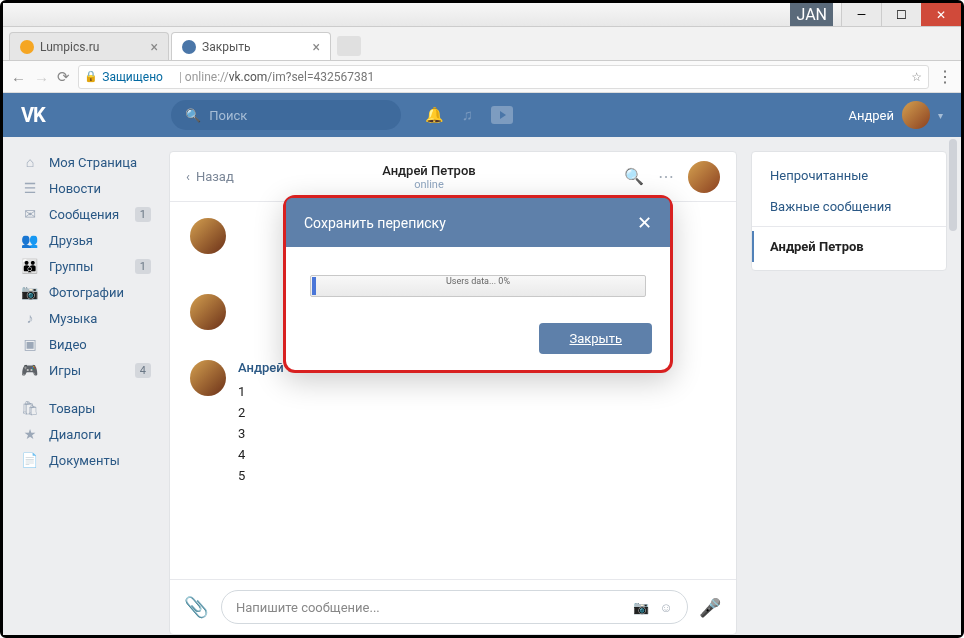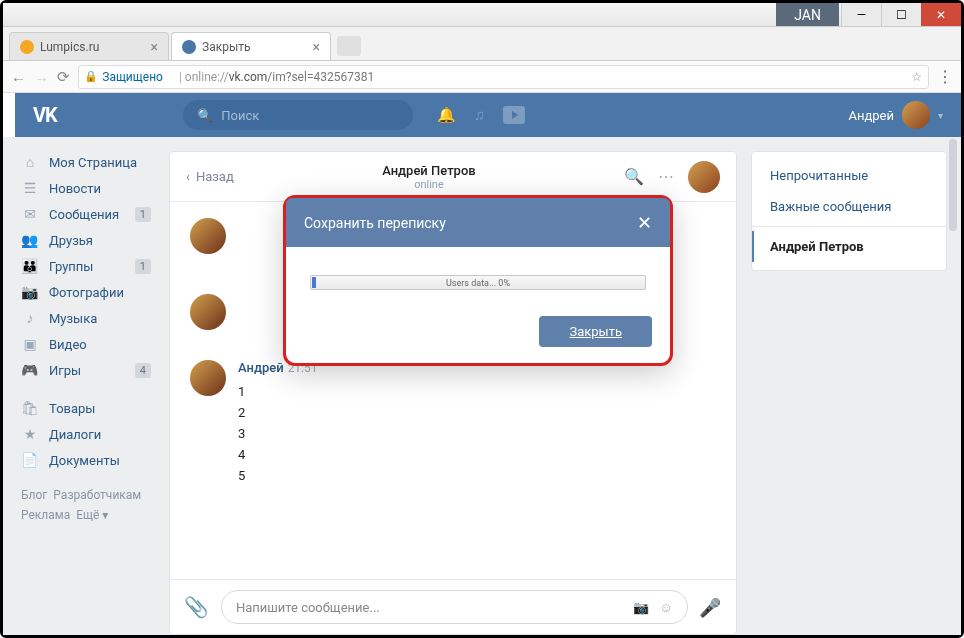--- a/index.html
+++ b/index.html
@@ -4,21 +4,21 @@
 <style>
 * { margin: 0; padding: 0; box-sizing: border-box; font-family: -apple-system, BlinkMacSystemFont, "Segoe UI", Roboto, sans-serif; }
 body { background: #fff; width: 964px; height: 638px; overflow: hidden; position: relative; }
 
 
 .outer-frame { border: 3px solid #000; width: 964px; height: 638px; position: relative; border-radius: 6px; }
 
 
 .titlebar { height: 24px; background: linear-gradient(#f7f7f7, #e8e8e8); border-bottom: 1px solid #ccc; display: flex; justify-content: flex-end; align-items: stretch; }
 .titlebar-btn { width: 40px; display: flex; align-items: center; justify-content: center; font-size: 12px; }
-.titlebar-jan { background: #5a6a7a; color: #fff; font-size: 14px; padding: 2px 18px; margin-right: 2px; display:flex; align-items:center; }
+.titlebar-jan { background: #5a6a7a; color: #fff; font-size: 16px; padding: 2px 6px; margin-right: 8px; display:flex; align-items:center; }
 .titlebar-min, .titlebar-max { background: #eaeaea; border-left:1px solid #ccc; }
 .titlebar-close { background: #d04a3a; color: #fff; }
 
 
 .tabstrip { height: 34px; background: #f2f2f2; display: flex; align-items: flex-end; padding-left: 6px; border-bottom: 1px solid #ccc; }
 .tab { height: 28px; background: #fff; border: 1px solid #ccc; border-bottom: none; border-radius: 4px 4px 0 0; display: flex; align-items: center; padding: 0 10px; font-size: 12px; color: #555; margin-right: 2px; min-width: 160px; position: relative; }
 .tab.inactive { background: #e6e6e6; }
 .tab .favicon { width: 14px; height: 14px; margin-right: 6px; border-radius: 7px; }
 .tab .tab-close { margin-left: auto; color: #888; font-size: 14px; }
 .newtab { width: 24px; height: 20px; background: #e0e0e0; border-radius: 3px; margin-left: 4px; margin-bottom: 4px; }
@@ -27,21 +27,21 @@
 .addrbar { height: 32px; background: #fafafa; display: flex; align-items: center; padding: 0 8px; border-bottom: 1px solid #ddd; gap: 8px; }
 .nav-icon { color: #888; font-size: 15px; }
 .addr-field { flex: 1; height: 24px; border: 1px solid #ddd; border-radius: 3px; display: flex; align-items: center; padding: 0 6px; font-size: 12px; color: #555; background: #fff; }
 .addr-lock { color: #2a9d5a; margin-right: 4px; font-size: 11px; }
 .addr-secure { color: #0369a1; margin-right: 16px; }
 .addr-url { color: #555; }
 .addr-star { margin-left: auto; color: #888; }
 .addr-menu { color: #666; font-size: 16px; }
 
 
-.vk-header { height: 44px; background: #4a76a8; display: flex; align-items: center; padding: 0 18px; margin-left: 12px; }
+.vk-header { height: 44px; background: #4a76a8; display: flex; align-items: center; padding: 0 18px; }
 .vk-logo-wrap { width: 150px; }
 .vk-logo { color: #fff; font-weight: bold; font-size: 20px; letter-spacing: -1px; }
 .vk-search { background: #3e6a9c; height: 30px; border-radius: 15px; width: 230px; display: flex; align-items: center; padding: 0 14px; color: #a6bdd6; font-size: 13px; }
 .vk-search-icon { margin-right: 8px; }
 .vk-header-icons { display: flex; gap: 18px; margin-left: 24px; color: #7d9cc0; font-size: 15px; align-items: center; }
 .vk-play-icon { background: #7d9cc0; width: 22px; height: 18px; border-radius: 3px; display: flex; align-items: center; justify-content: center; }
 .vk-play-icon::after { content: ""; border-left: 6px solid #4a76a8; border-top: 4px solid transparent; border-bottom: 4px solid transparent; margin-left: 2px; }
 .vk-user { margin-left: auto; display: flex; align-items: center; color: #fff; font-size: 13px; gap: 8px; }
 .vk-avatar-sm { width: 28px; height: 28px; border-radius: 14px; background: linear-gradient(135deg, #d4a050, #8b4020); }
 .vk-chevron { color: #a6bdd6; font-size: 10px; }
@@ -83,21 +83,21 @@
 .vk-right-panel { width: 196px; background: #fff; border: 1px solid #e1e3e6; border-radius: 4px; padding: 8px 0; height: fit-content; font-size: 13px; }
 .vk-filter-item { padding: 8px 18px; color: #2a5885; cursor: pointer; }
 .vk-filter-sep { height: 1px; background: #e7e8ec; margin: 4px 0; }
 .vk-filter-item.active { font-weight: bold; color: #222; border-left: 2px solid #5181b8; padding-left: 16px; }
 
 
 .modal-overlay { position: absolute; top: 192px; left: 280px; width: 390px; border: 3px solid #d82020; border-radius: 12px; background: #fff; box-shadow: 0 8px 30px rgba(0,0,0,0.2); }
 .modal-header { background: #5e80aa; color: #fff; padding: 14px 18px; display: flex; align-items: center; border-radius: 6px 6px 0 0; font-size: 14px; }
 .modal-close-x { margin-left: auto; font-size: 18px; cursor: pointer; }
 .modal-body { padding: 28px 24px 14px; }
-.progress-bar { height: 15px; border: 1px solid #c8c8c8; background: linear-gradient(#f8f8f8, #eaeaea); border-radius: 2px; display: flex; align-items: center; justify-content: center; font-size: 9px; color: #666; position: relative; }
+.progress-bar { height: 22px; border: 1px solid #c8c8c8; background: linear-gradient(#f8f8f8, #eaeaea); border-radius: 2px; display: flex; justify-content: center; font-size: 9px; color: #666; position: relative; }
 .progress-fill { position: absolute; left: 1px; top: 1px; bottom: 1px; width: 4px; background: #4a76d8; }
 .modal-footer { padding: 12px 18px 16px; display: flex; justify-content: flex-end; }
 .modal-btn { background: #5e80aa; color: #fff; border: none; padding: 8px 30px; border-radius: 4px; font-size: 13px; cursor: pointer; text-decoration: underline; }
 .scrollbar-stub { position: absolute; right: 4px; top: 136px; width: 8px; height: 92px; background: #cfd2d8; border-radius: 4px; }
 </style>
 </head>
 <body>
 
 <div class="outer-frame">
 
@@ -202,24 +202,20 @@
           <span>Товары</span>
         </div>
       <div class="vk-nav-item">
           <span class="vk-nav-icon">★</span>
           <span>Диалоги</span>
         </div>
       <div class="vk-nav-item">
           <span class="vk-nav-icon">📄</span>
           <span>Документы</span>
         </div>
-      <div class="vk-footer-links">
-        <span>Блог</span>&nbsp;&nbsp;<span>Разработчикам</span><br>
-        <span>Реклама</span>&nbsp;&nbsp;<span>Ещё ▾</span>
-      </div>
     </div>
 
     <div class="vk-content">
       <div class="vk-chat-panel">
         <div class="vk-chat-header">
           <div class="vk-back">
               <span>‹</span>
               <span>Назад</span>
             </div>
           <div class="vk-chat-title">

